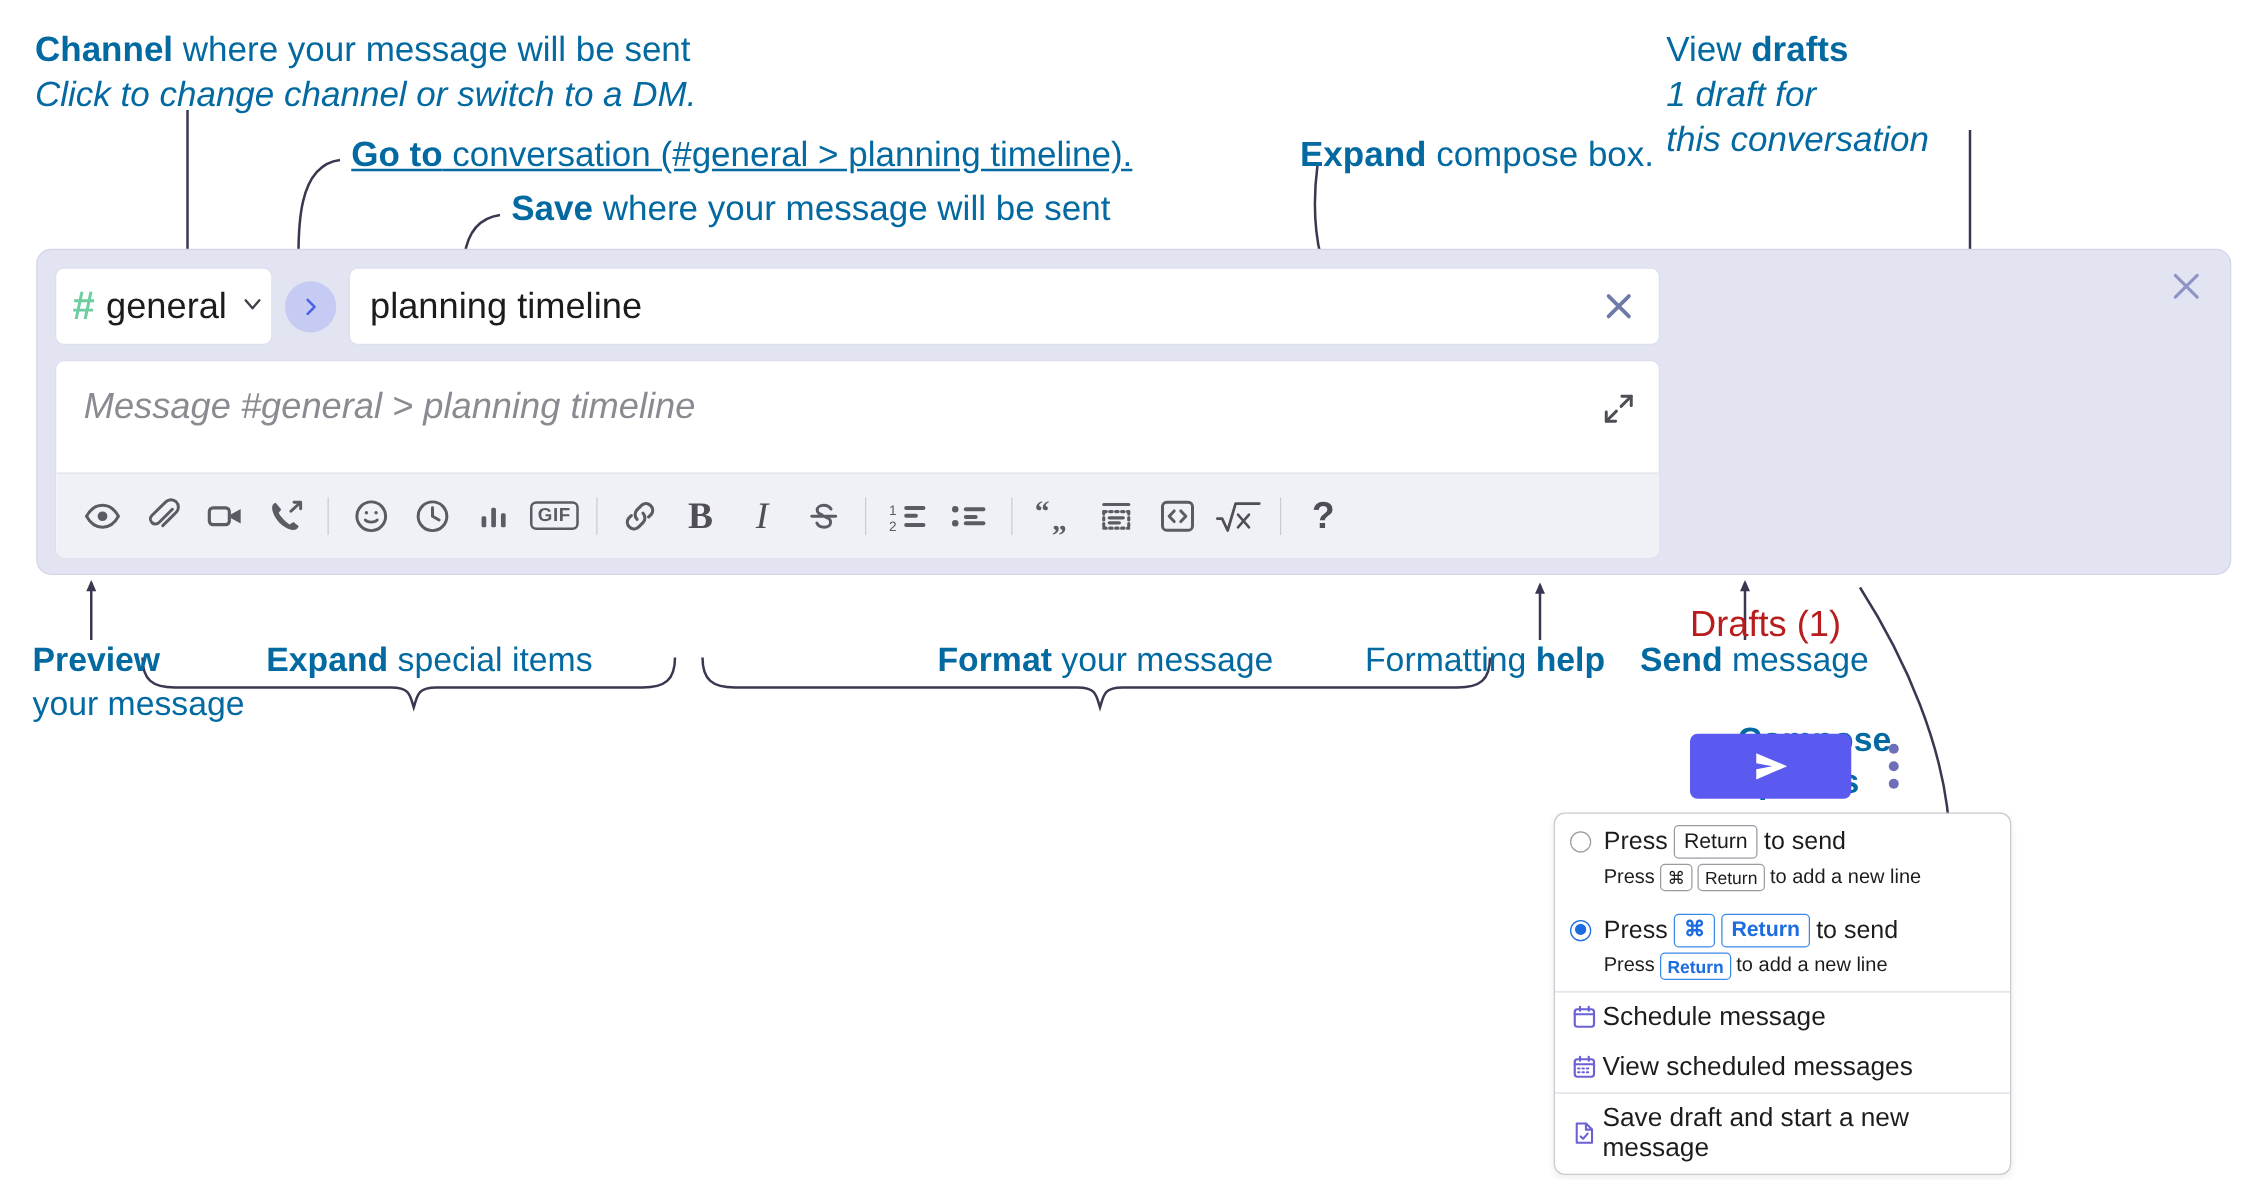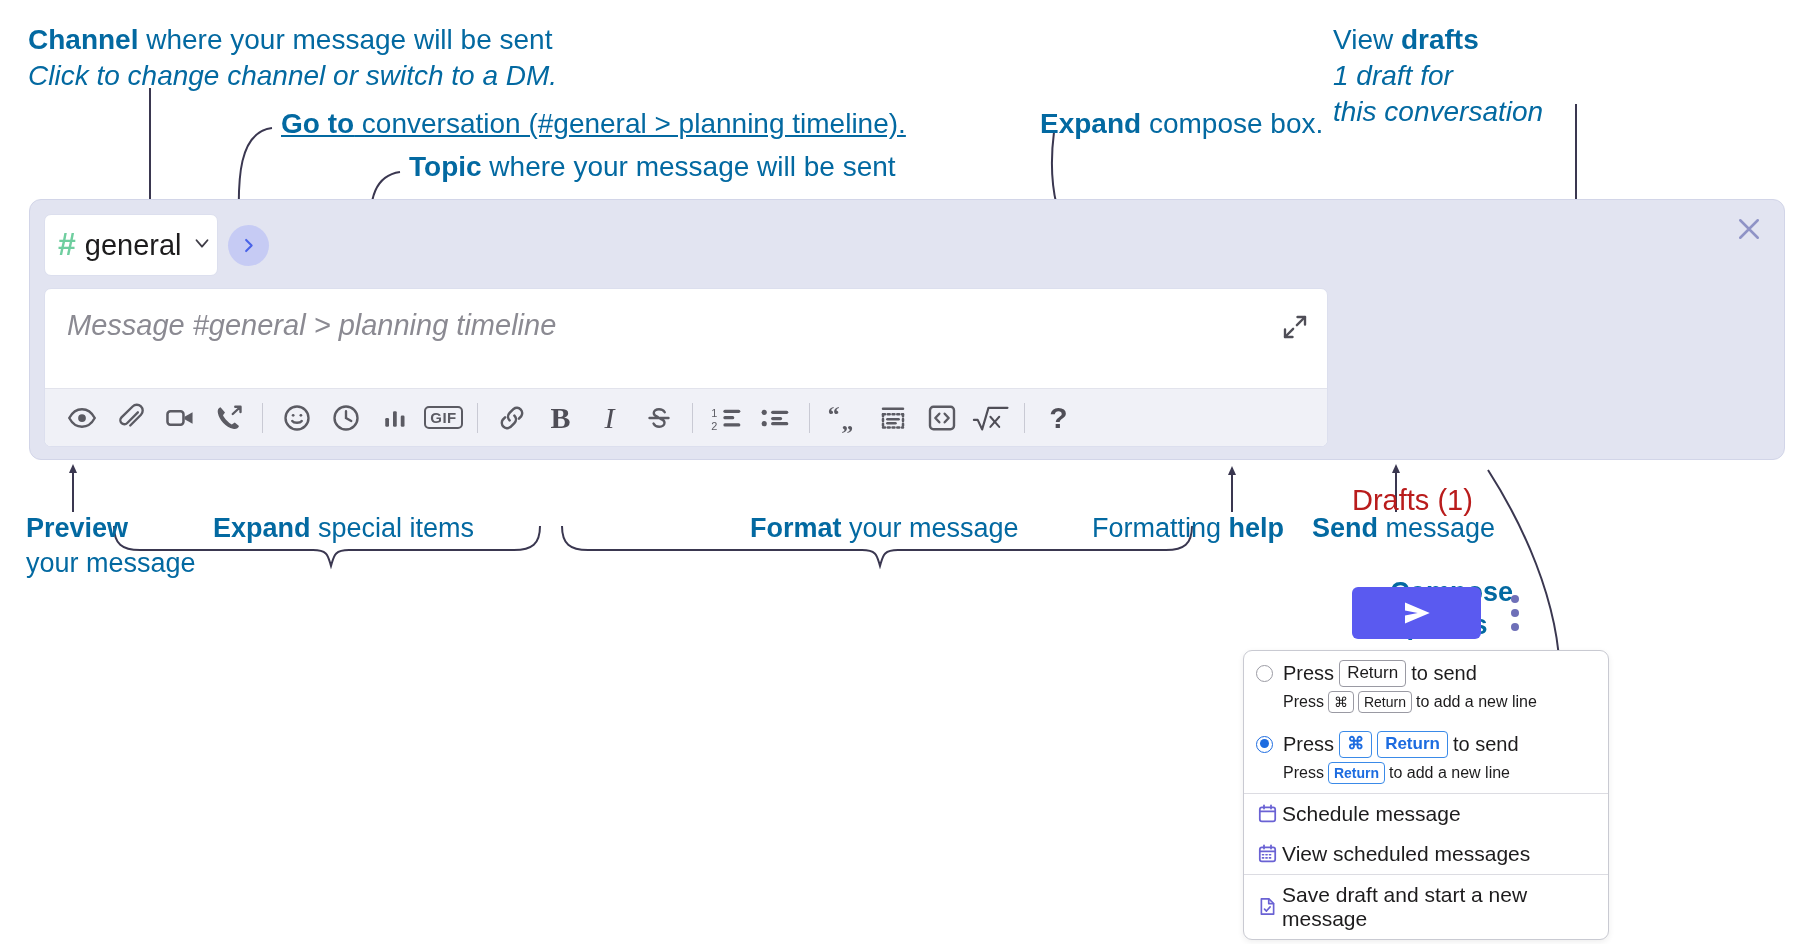--- a/index.html
+++ b/index.html
@@ -61,21 +61,21 @@
   
   .msg-wrap {
     position:absolute; left:0; top:74px; width:100%; height:159px;
     background:#fff; border:1px solid #dcdfee; border-radius:7px; overflow:hidden;
   }
   .msg-placeholder { position:absolute; left:22px; top:20px; font-size:29px; color:#8b8a92;font-style:italic; }
   .expand-btn { position:absolute; right:16px; top:22px; width:32px; height:32px; cursor:pointer;
                 display:flex; align-items:center; justify-content:center; }
 
   .toolbar {
-    position:absolute; left:0; right:0; bottom:0; height:58px;
+    position:absolute; left:0; right:0; bottom:0; height:68px;
     background:#f0f1f7; border-top:1px solid #e2e3ec;
     display:flex; align-items:center; padding:0 12px; gap:0;
   }
   .tb-ico { width:49px; height:46px; display:flex; align-items:center; justify-content:center;
             cursor:pointer; color:#5b5b63; flex:none; }
   .tb-sep { width:1px; height:30px; background:#c9cad4; margin:0 9px; flex:none; }
   .gifbox { border:2px solid #5b5b63; border-radius:5px; font-size:15px; font-weight:700;
             letter-spacing:.5px; padding:2px 4px; line-height:1.05; }
   .qmark { font-size:30px; font-weight:700; color:#4f4e57; line-height:1; }
 
@@ -156,21 +156,21 @@
   <div class="anno a-28" style="left:28px; top:22px;">
     <div><b>Channel</b><span> where your message will be sent</span></div>
     <div><i>Click to change channel or switch to a DM.</i></div>
   </div>
 
   <div class="anno a-28" style="left:281px; top:106px;text-decoration:underline;">
     <b>Go to</b><span> conversation (#general &gt; planning timeline).</span>
   </div>
 
   <div class="anno a-28" style="left:409px; top:149px;">
-    <b>Topic</b><span> where your message will be sent</span>
+    <b>Save</b><span> where your message will be sent</span>
   </div>
 
   <div class="anno a-28" style="left:1040px; top:106px;">
     <b>Expand</b><span> compose box.</span>
   </div>
 
   <div class="anno a-28" style="left:1333px; top:22px;">
     <div><span>View </span><b>drafts</b></div>
     <div><i>1 draft for</i></div>
     <div><i>this conversation</i></div>
@@ -224,20 +224,28 @@
               </svg>
           </span>
         </div>
 
         <div class="goto-btn">
           <svg width="19" height="19" viewBox="0 0 24 24" fill="none" stroke="#4a63e8" stroke-width="2.6" stroke-linecap="round" stroke-linejoin="round">
               <path d="M9 5 L16 12 L9 19"></path>
             </svg>
         </div>
 
+        <div class="topic-field">
+          <span class="topic-value">planning timeline</span>
+          <span class="topic-clear">
+            <svg width="30" height="30" viewBox="0 0 24 24" fill="none" stroke="#6e7aa8" stroke-width="2.4" stroke-linecap="round">
+                <path d="M5.5 5.5 L18.5 18.5 M18.5 5.5 L5.5 18.5"></path>
+              </svg>
+          </span>
+        </div>
       </div>
 
       <div class="msg-wrap">
         <div class="msg-placeholder">Message #general &gt; planning timeline</div>
 
         <div class="expand-btn">
           <svg width="30" height="30" viewBox="0 0 24 24" fill="none" stroke="#4f4e57" stroke-width="1.9" stroke-linecap="round" stroke-linejoin="round">
             <path d="M14 4 L20 4 L20 10"></path>
               <path d="M20 4 L13.5 10.5"></path>
             <path d="M10 20 L4 20 L4 14"></path>

